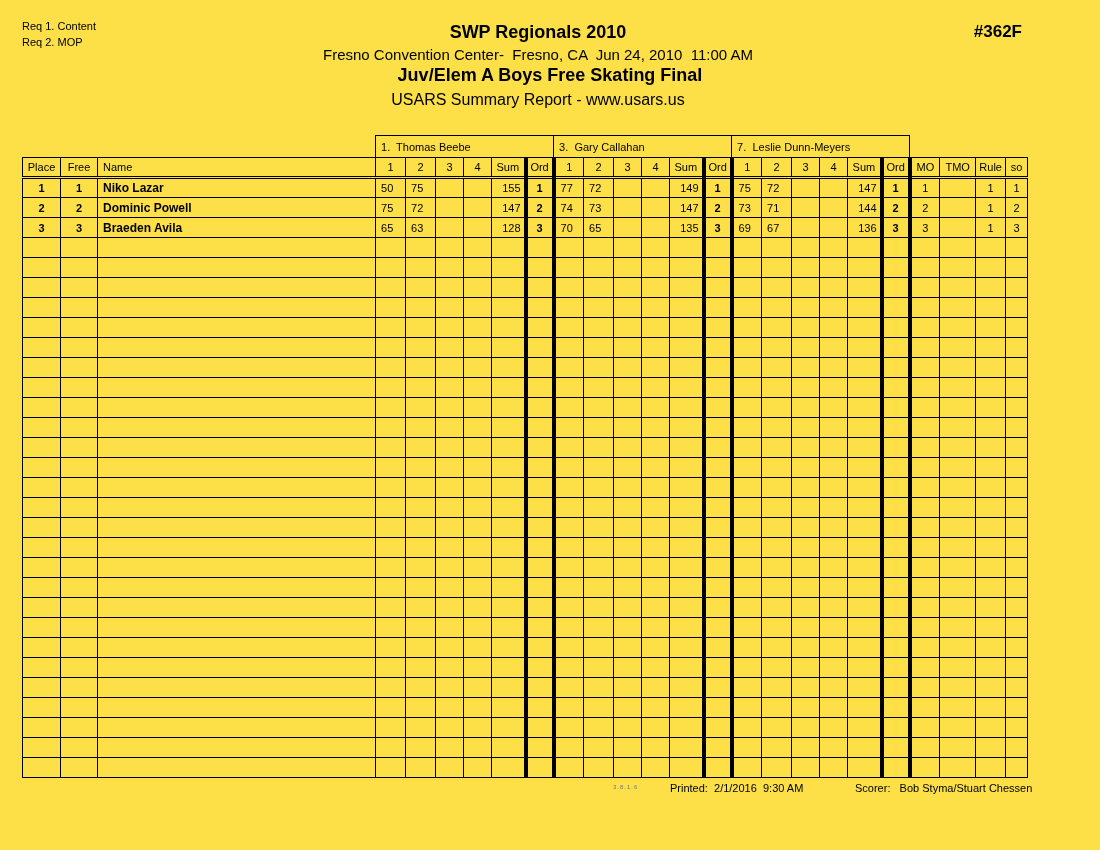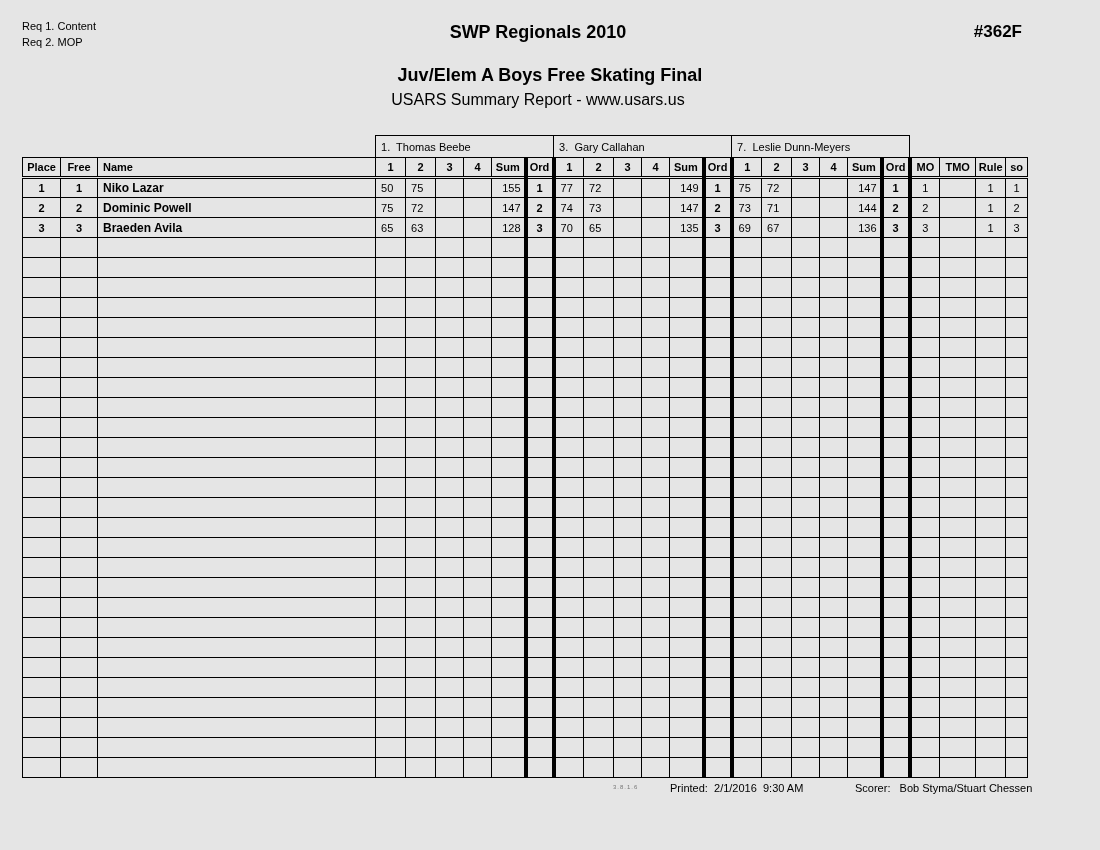--- a/index.html
+++ b/index.html
@@ -1,20 +1,20 @@
 <!DOCTYPE html>
 <html><head>
 <meta charset="utf-8">
 <style>
   * { box-sizing: border-box; }
   html, body { margin: 0; padding: 0; background: #fff; }
   .page {
     position: relative;
     width: 1100px; height: 850px;
-    background: #e5e5e5;
+    background: #fde047;
     color: #000;
     font-family: "Liberation Sans", "DejaVu Sans", sans-serif;
     overflow: hidden;
   }
   
   .req-block { position: absolute; left: 22px; top: 18px; font-size: 11px; line-height: 16px; white-space: pre; }
   .event-number { position: absolute; right: 78px; top: 22px; font-size: 17px; font-weight: bold; }
   .title-line   { position: absolute; left: 0; width: 1076px; text-align: center; white-space: pre; }
   .main-title   { top: 22px; font-size: 18px; font-weight: bold; }
   .venue-line   { top: 46px; font-size: 15px; }
@@ -32,21 +32,21 @@
     border: 1px solid #000;
     padding: 0;
     height: 20px;
     font-weight: normal;
     overflow: hidden;
     white-space: nowrap;
   }
   #score-table tr.judge-row { height: 22px; }
   #score-table td.nb { border: none; }
   #score-table td.judge-box { text-align: left; padding-left: 5px; white-space: pre; }
-  #score-table tr.header-row th { border-bottom: 3px double #000; font-weight: bold; }
+  #score-table tr.header-row th { border-bottom: 3px double #000; }
   #score-table .c  { text-align: center; }
   #score-table .l  { text-align: left; padding-left: 5px; }
   #score-table .r  { text-align: right; padding-right: 3px; }
   #score-table .b  { font-weight: bold; }
   #score-table .name { font-size: 12px; }
   #score-table .ord { border-left: 4px solid #000; border-right: 4px solid #000; text-align: center; }
   
   .footer-version { position: absolute; left: 613px; top: 784px; font-size: 6px; color: #777; letter-spacing: 1px; }
   .footer-printed { position: absolute; left: 647px; top: 782px; font-size: 11px; white-space: pre; margin-left: 23px; }
   .footer-scorer  { position: absolute; left: 855px; top: 782px; font-size: 11px; white-space: pre; }
@@ -55,20 +55,21 @@
 <body>
 
 <div class="page">
 
   <div class="req-block">Req 1. Content
 Req 2. MOP</div>
 
   <div class="event-number">#362F</div>
 
   <div class="title-line main-title">SWP Regionals 2010</div>
+  <div class="title-line venue-line">Fresno Convention Center-  Fresno, CA  Jun 24, 2010  11:00 AM</div>
   <div class="title-line event-title">Juv/Elem A Boys Free Skating Final</div>
   <div class="title-line report-title">USARS Summary Report - www.usars.us</div>
 
   <table id="score-table">
     <colgroup>
       <col style="width:38px">
         <col style="width:37px">
         <col style="width:278px">
       <col style="width:30px">
         <col style="width:30px">

